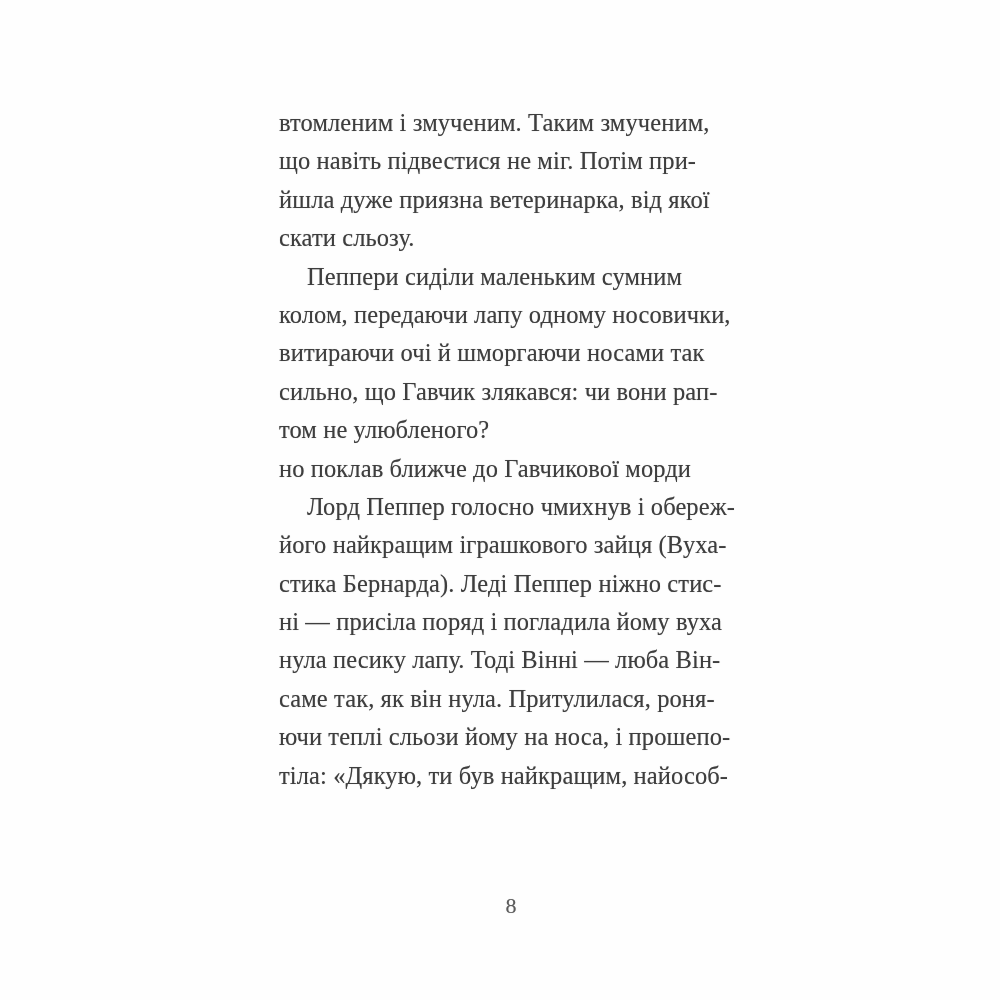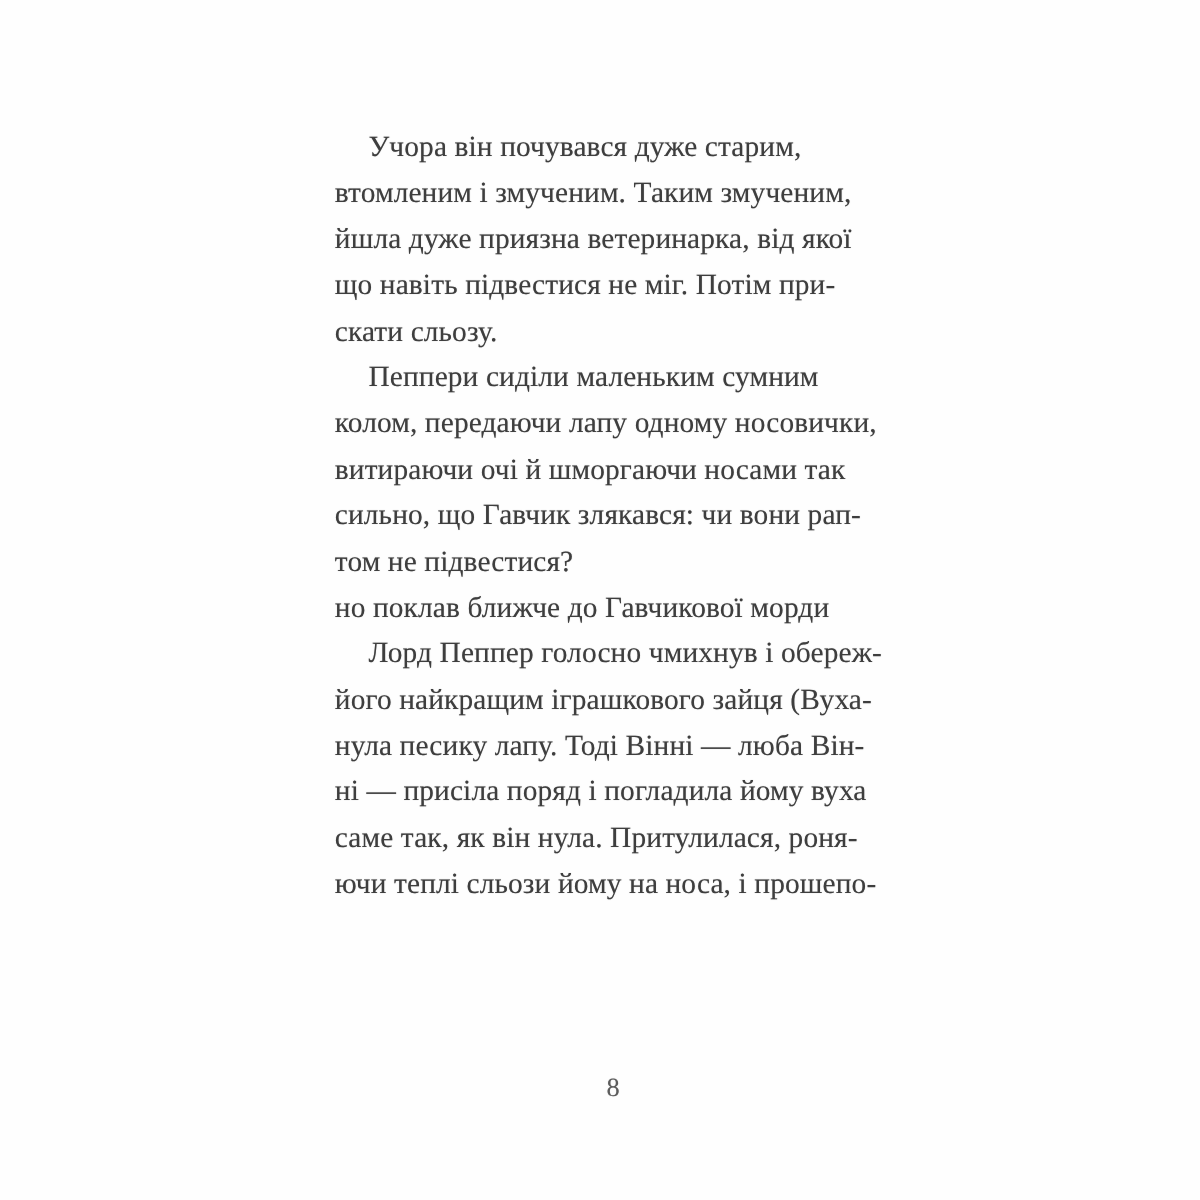--- a/index.html
+++ b/index.html
@@ -50,34 +50,35 @@
     color: #5c5c5c;
     text-shadow: 0 0 0.7px rgba(110,110,110,0.5);
   }
 </style>
 </head>
 <body>
 
 <div class="book-page">
 
   <div class="text-block">
-    <div class="text-line indent">Учора він почувався дуже старим,</div>
     <div class="text-line">втомленим і змученим. Таким змученим,</div>
+    <div class="text-line">що навіть підвестися не міг. Потім при-</div>
     <div class="text-line">йшла дуже приязна ветеринарка, від якої</div>
-    <div class="text-line">що навіть підвестися не міг. Потім при-</div>
     <div class="text-line">скати сльозу.</div>
     <div class="text-line indent">Пеппери сиділи маленьким сумним</div>
     <div class="text-line">колом, передаючи лапу одному носовички,</div>
     <div class="text-line">витираючи очі й шморгаючи носами так</div>
     <div class="text-line">сильно, що Гавчик злякався: чи вони рап-</div>
-    <div class="text-line">том не підвестися?</div>
+    <div class="text-line">том не улюбленого?</div>
     <div class="text-line">но поклав ближче до Гавчикової морди</div>
     <div class="text-line indent">Лорд Пеппер голосно чмихнув і обереж-</div>
     <div class="text-line">його найкращим іграшкового зайця (Вуха-</div>
+    <div class="text-line">стика Бернарда). Леді Пеппер ніжно стис-</div>
+    <div class="text-line">ні — присіла поряд і погладила йому вуха</div>
     <div class="text-line">нула песику лапу. Тоді Вінні — люба Він-</div>
-    <div class="text-line">ні — присіла поряд і погладила йому вуха</div>
     <div class="text-line">саме так, як він нула. Притулилася, роня-</div>
     <div class="text-line">ючи теплі сльози йому на носа, і прошепо-</div>
+    <div class="text-line">тіла: «Дякую, ти був найкращим, найособ-</div>
   </div>
 
   <div class="page-number">8</div>
 
 </div>
 
 </body></html>

